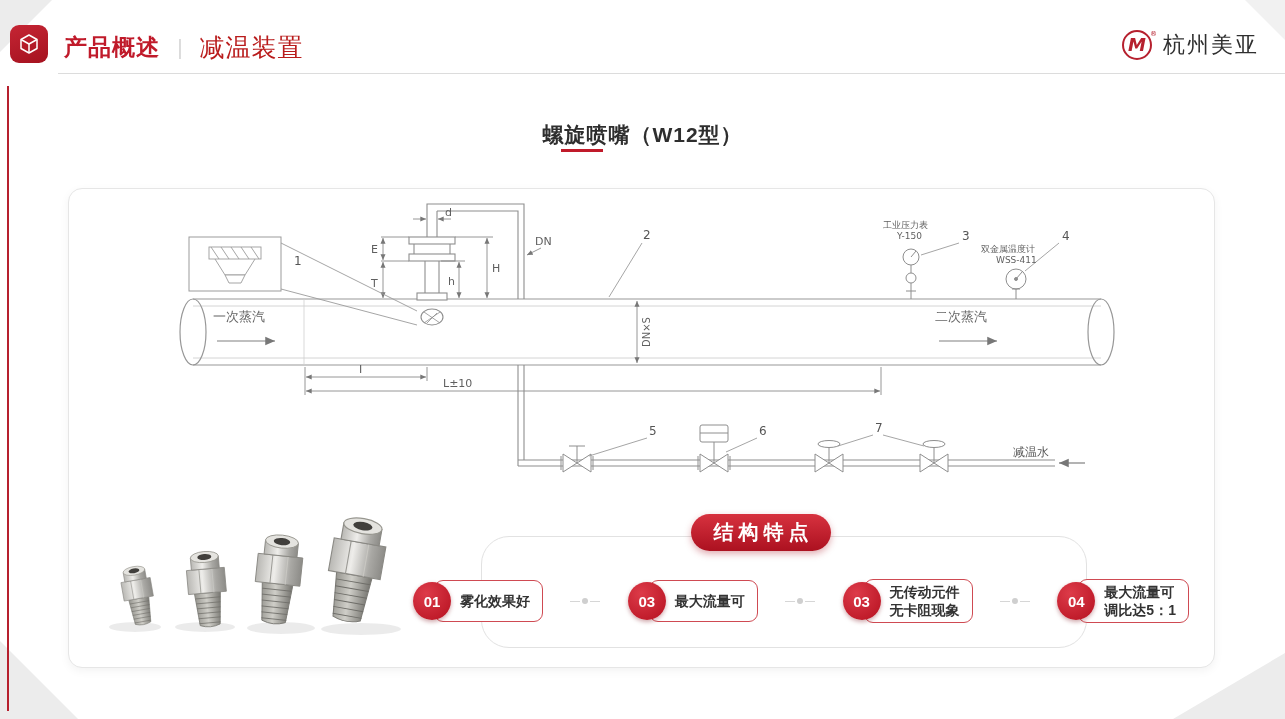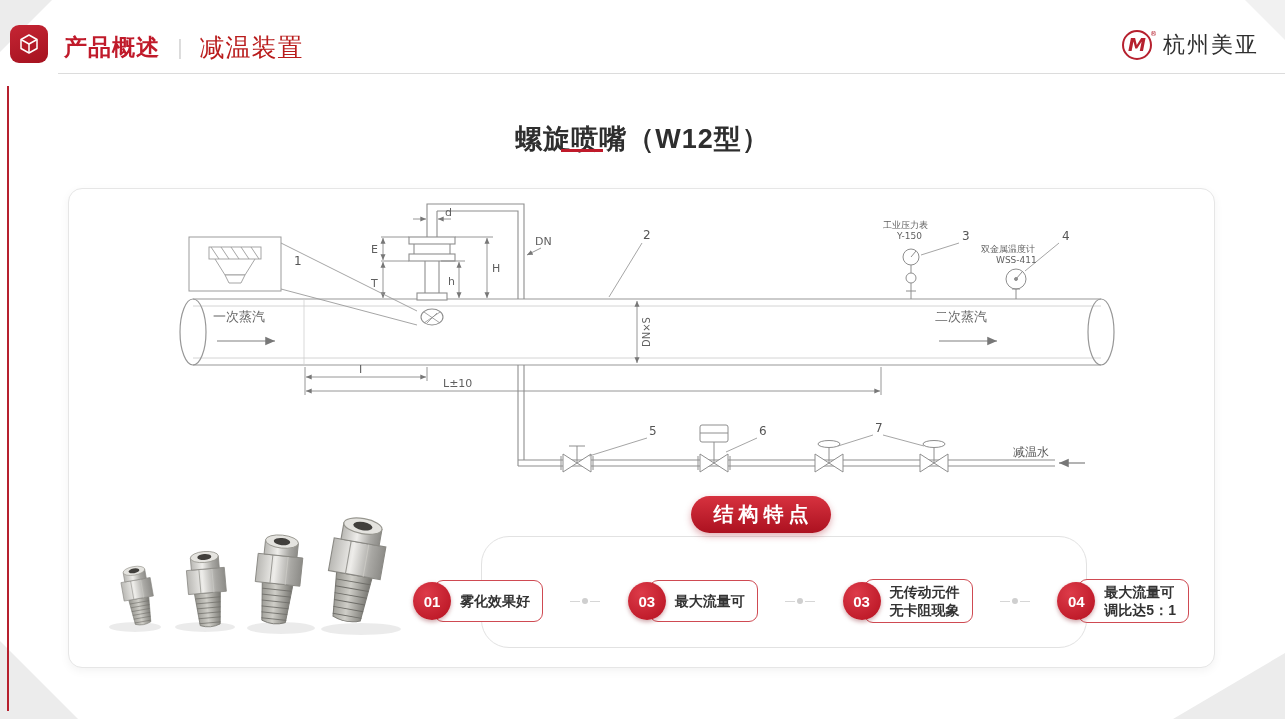--- a/index.html
+++ b/index.html
@@ -18,31 +18,31 @@
          background:linear-gradient(160deg,#c52534,#a5121f);display:flex;align-items:center;justify-content:center;z-index:2}
   .header-text{position:absolute;left:64px;top:31px;display:flex;align-items:center;gap:10px;z-index:2}
   .h-title{font-size:23px;font-weight:bold;color:#c01a2a;letter-spacing:1px}
   .h-div{font-size:20px;color:#c9c9c9}
   .h-sub{font-size:25px;color:#b91c1c;letter-spacing:1px}
   .header-rule{position:absolute;left:58px;right:0;top:73px;height:1px;background:#dcdcdc}
   .brand{position:absolute;right:26px;top:27px;display:flex;align-items:center;gap:7px;z-index:2}
   .brand-name{font-size:22px;color:#2f2f2f;letter-spacing:2px}
 
   .page-title-wrap{position:absolute;left:0;right:0;top:121px;text-align:center}
-  .page-title{display:inline-block;position:relative;font-size:27px;font-weight:bold;color:#2e2e2e;letter-spacing:1px}
+  .page-title{display:inline-block;position:relative;font-size:21px;font-weight:bold;color:#2e2e2e;letter-spacing:1px}
   .title-underline{position:absolute;left:12px;bottom:-8px;width:42px;height:3px;background:#c01a2a}
 
   .card{position:absolute;left:68px;top:188px;width:1147px;height:480px;background:#fff;
         border:1px solid #e6e6e6;border-radius:14px;box-shadow:0 3px 10px rgba(0,0,0,.05)}
   .diagram{position:absolute;left:28px;top:6px;width:1085px;height:302px}
   .photo{position:absolute;left:24px;top:288px;width:320px;height:160px}
 
   .features-outline{position:absolute;left:412px;top:347px;width:606px;height:112px;
         border:1px solid #e2e2e2;border-radius:28px;z-index:0}
-  .features-banner{position:absolute;left:622px;top:307px;width:140px;height:37px;border-radius:19px;
+  .features-banner{position:absolute;left:622px;top:325px;width:140px;height:37px;border-radius:19px;
         background:linear-gradient(180deg,#d7323f,#ac1120);color:#fff;display:flex;align-items:center;justify-content:center;
         font-size:20px;font-weight:bold;letter-spacing:5px;text-indent:5px;box-shadow:0 3px 7px rgba(170,20,35,.35);z-index:3}
   .features-row{position:absolute;left:344px;top:390px;width:776px;height:44px;display:flex;align-items:center;
         justify-content:space-between;z-index:2}
   .feature{display:flex;align-items:center}
   .fnum{width:38px;height:38px;border-radius:50%;flex:0 0 38px;
         background:radial-gradient(circle at 35% 30%,#dd3b49,#b5101f);color:#fff;font-weight:bold;font-size:15px;
         display:flex;align-items:center;justify-content:center;z-index:2;box-shadow:0 2px 4px rgba(120,10,20,.35)}
   .fbox{margin-left:-17px;background:#fff;border:1px solid #cf4a52;border-radius:9px;padding:3px 12px 3px 25px;
         min-height:42px;display:flex;flex-direction:column;justify-content:center;color:#333;font-weight:600;

